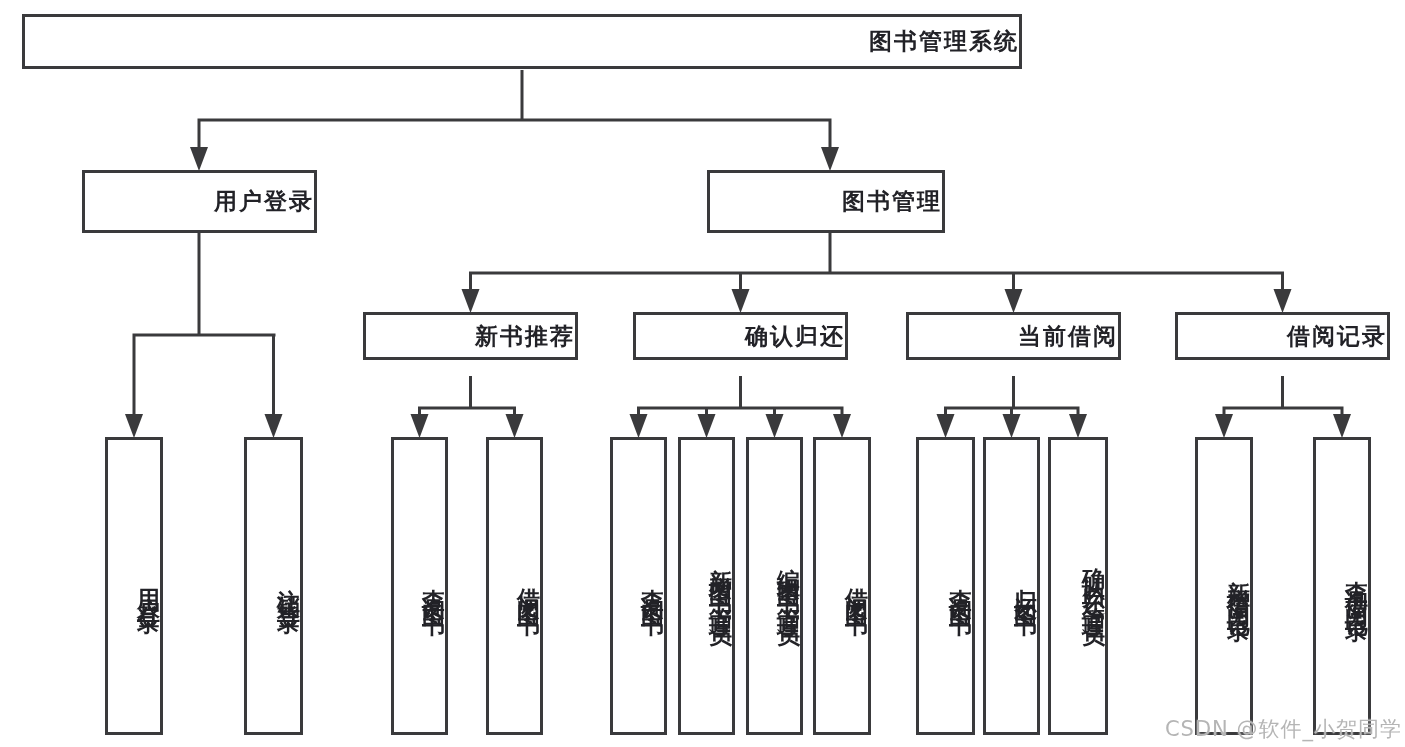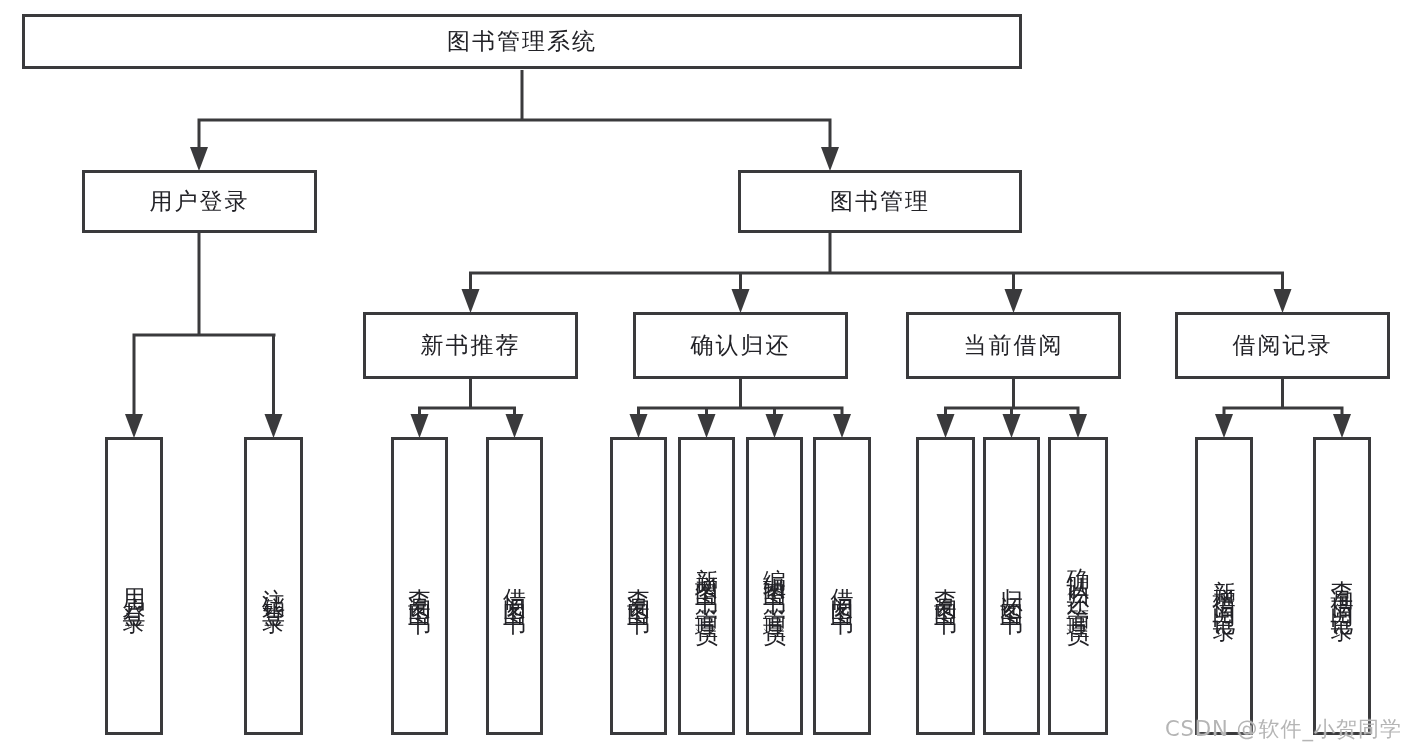--- a/index.html
+++ b/index.html
@@ -21,33 +21,34 @@
     background:var(--background);
   }
   #connectors{position:absolute;left:0;top:0;z-index:0;}
   #connectors path{stroke:var(--line);stroke-width:3;fill:none;}
   #connectors polygon{fill:var(--line);stroke:none;}
   .node{
     position:absolute;
     box-sizing:border-box;
     background:#fff;
     border:3px solid var(--box_border);
-    display:flex;align-items:center;justify-content:center;
+    display:flex;align-items:center;justify-content:flex-end;
     z-index:1;
     color:var(--text);
+    font-weight:bold;
   }
   .node .lbl{
     font-size:23px;
     letter-spacing:2px;
     white-space:nowrap;
   }
   .root-box{left:22px;top:14px;width:1000px;height:55px;}
   .l2-a{left:82px;top:170px;width:235px;height:63px;}
-  .l2-b{left:738px;top:170px;width:284px;height:63px;}
-  .l3{top:312px;width:215px;height:67px;}
+  .l2-b{left:707px;top:170px;width:238px;height:63px;}
+  .l3{top:312px;width:215px;height:48px;}
   .l3-a{left:363px;} .l3-b{left:633px;} .l3-c{left:906px;} .l3-d{left:1175px;}
   .leaf{top:437px;height:298px;width:58px;}
   .leaf .lbl{
     writing-mode:vertical-rl;
     text-orientation:mixed;
     letter-spacing:8px;
     line-height:1;
     font-size:23px;
     white-space:nowrap;
   }

